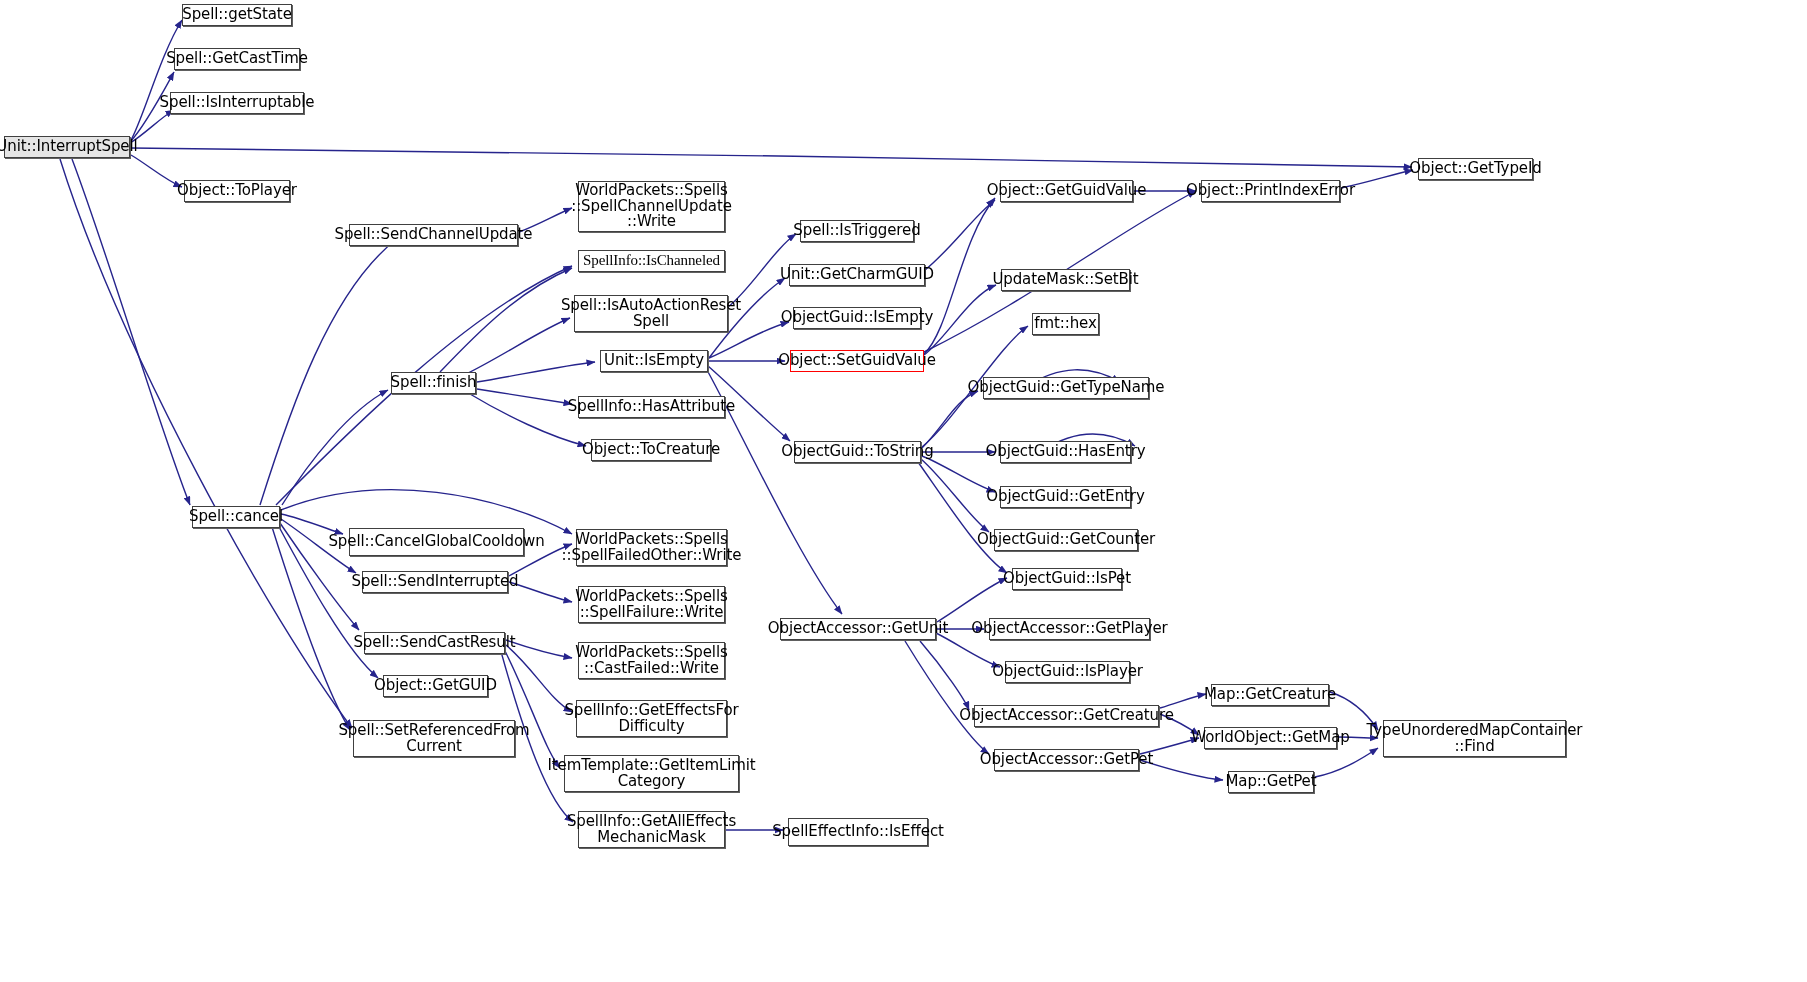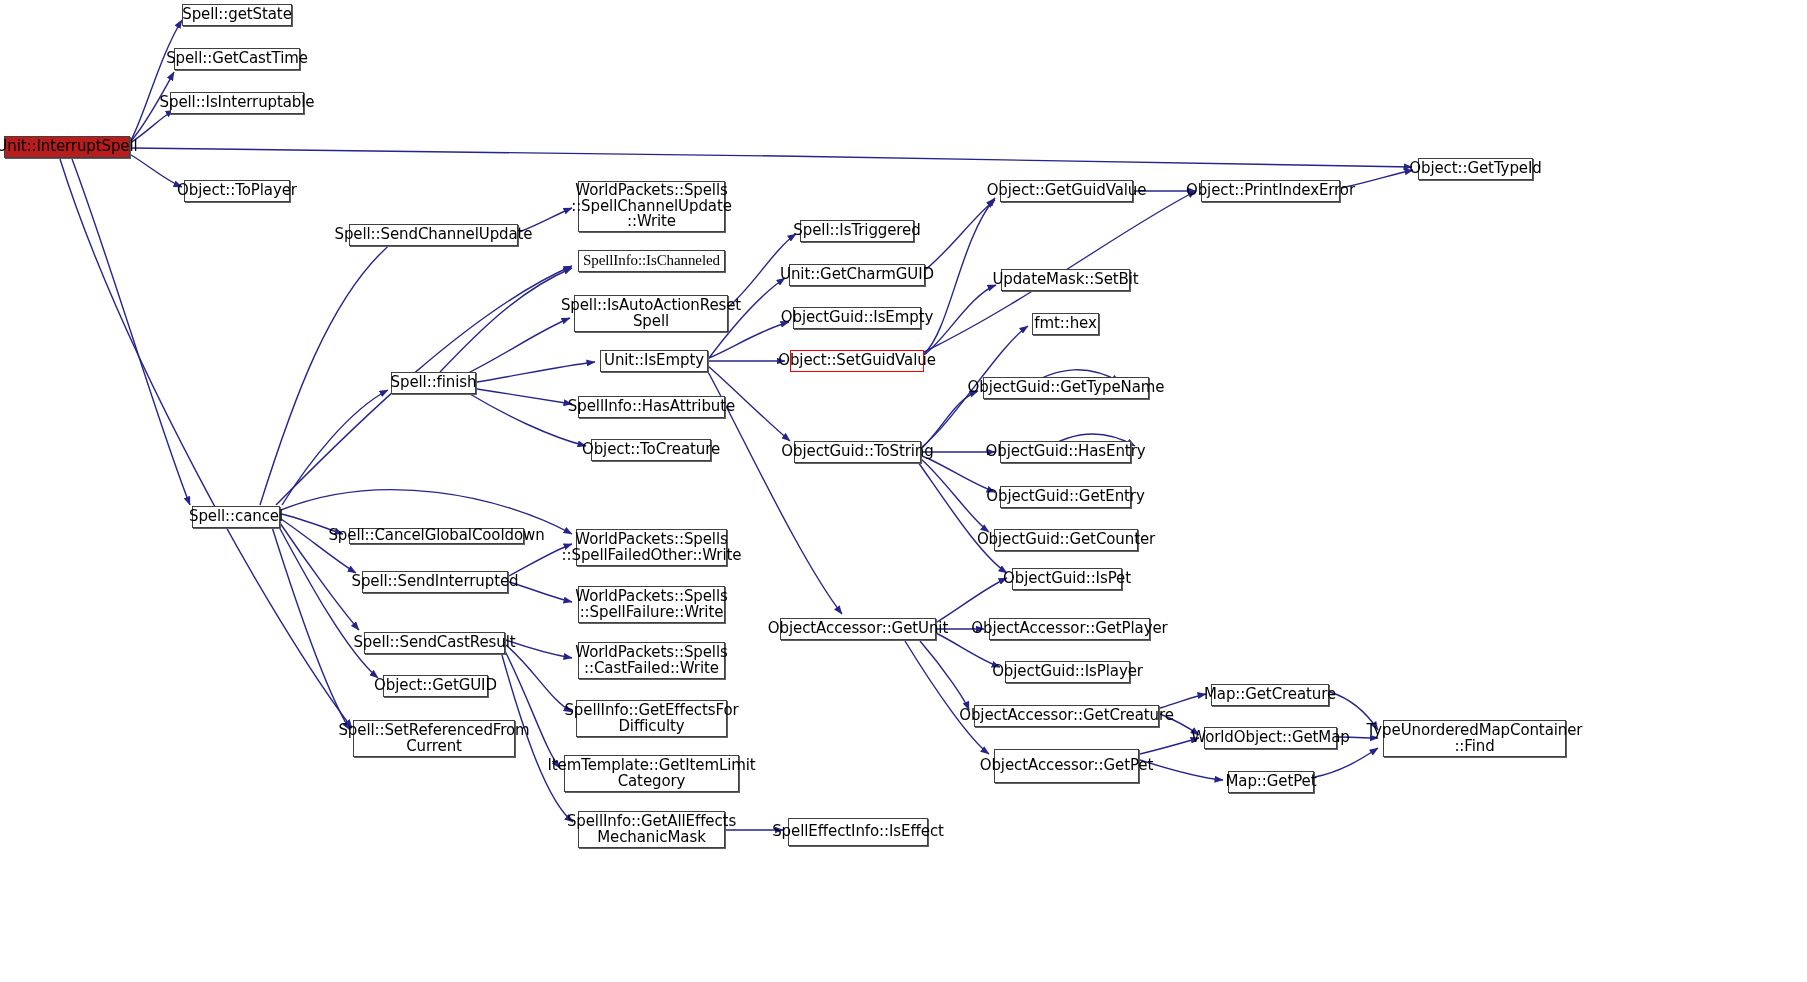--- a/index.html
+++ b/index.html
@@ -34,21 +34,21 @@
     text-align: center;
     display: flex;
     align-items: center;
     justify-content: center;
     white-space: pre-line;
     letter-spacing: -0.1px;
     box-shadow: 1px 1px 0 0 #606060;
     z-index: 2;
   }
   .node.root {
-    background: #b91c1c;
+    background: #e5e5e5;
     border-color: #404040;
   }
   .node.alert {
     border: 1px solid #ff0000;
     box-shadow: none;
   }
 </style>
 </head>
 <body>
 
@@ -149,21 +149,21 @@
       <div class="node" style="left: 1001px; top: 269px; width: 129px; height: 22px;">UpdateMask::SetBit</div>
       <div class="node" style="left: 1032px; top: 313px; width: 67px; height: 22px;">fmt::hex</div>
       <div class="node" style="left: 983px; top: 377px; width: 166px; height: 22px;">ObjectGuid::GetTypeName</div>
       <div class="node" style="left: 1000px; top: 441px; width: 131px; height: 22px;">ObjectGuid::HasEntry</div>
       <div class="node" style="left: 1000px; top: 486px; width: 131px; height: 22px;">ObjectGuid::GetEntry</div>
       <div class="node" style="left: 994px; top: 529px; width: 144px; height: 22px;">ObjectGuid::GetCounter</div>
       <div class="node" style="left: 1012px; top: 568px; width: 110px; height: 22px;">ObjectGuid::IsPet</div>
       <div class="node" style="left: 1201px; top: 180px; width: 139px; height: 22px;">Object::PrintIndexError</div>
       <div class="node" style="left: 1418px; top: 158px; width: 115px; height: 22px;">Object::GetTypeId</div>
       <div class="node" style="left: 192px; top: 506px; width: 88px; height: 22px;">Spell::cancel</div>
-      <div class="node" style="left: 349px; top: 528px; width: 175px; height: 16px;">Spell::CancelGlobalCooldown</div>
+      <div class="node" style="left: 349px; top: 528px; width: 175px; height: 28px;">Spell::CancelGlobalCooldown</div>
       <div class="node" style="left: 362px; top: 571px; width: 146px; height: 22px;">Spell::SendInterrupted</div>
       <div class="node" style="left: 364px; top: 632px; width: 141px; height: 22px;">Spell::SendCastResult</div>
       <div class="node" style="left: 383px; top: 675px; width: 105px; height: 22px;">Object::GetGUID</div>
       <div class="node" style="left: 353px; top: 720px; width: 162px; height: 37px;">Spell::SetReferencedFrom
 Current</div>
       <div class="node" style="left: 576px; top: 529px; width: 151px; height: 37px;">WorldPackets::Spells
 ::SpellFailedOther::Write</div>
       <div class="node" style="left: 578px; top: 586px; width: 147px; height: 37px;">WorldPackets::Spells
 ::SpellFailure::Write</div>
       <div class="node" style="left: 578px; top: 642px; width: 147px; height: 37px;">WorldPackets::Spells
@@ -172,20 +172,20 @@
 Difficulty</div>
       <div class="node" style="left: 564px; top: 755px; width: 175px; height: 37px;">ItemTemplate::GetItemLimit
 Category</div>
       <div class="node" style="left: 578px; top: 811px; width: 147px; height: 37px;">SpellInfo::GetAllEffects
 MechanicMask</div>
       <div class="node" style="left: 788px; top: 818px; width: 140px; height: 28px;">SpellEffectInfo::IsEffect</div>
       <div class="node" style="left: 780px; top: 618px; width: 156px; height: 22px;">ObjectAccessor::GetUnit</div>
       <div class="node" style="left: 989px; top: 618px; width: 161px; height: 22px;">ObjectAccessor::GetPlayer</div>
       <div class="node" style="left: 1005px; top: 661px; width: 125px; height: 22px;">ObjectGuid::IsPlayer</div>
       <div class="node" style="left: 974px; top: 705px; width: 185px; height: 22px;">ObjectAccessor::GetCreature</div>
-      <div class="node" style="left: 994px; top: 749px; width: 145px; height: 34px;">ObjectAccessor::GetPet</div>
+      <div class="node" style="left: 994px; top: 749px; width: 145px; height: 22px;">ObjectAccessor::GetPet</div>
       <div class="node" style="left: 1211px; top: 684px; width: 118px; height: 22px;">Map::GetCreature</div>
       <div class="node" style="left: 1204px; top: 727px; width: 133px; height: 22px;">WorldObject::GetMap</div>
       <div class="node" style="left: 1228px; top: 771px; width: 86px; height: 22px;">Map::GetPet</div>
       <div class="node" style="left: 1383px; top: 720px; width: 183px; height: 37px;">TypeUnorderedMapContainer
 ::Find</div>
     </div>
 </div>
 
 </body></html>

